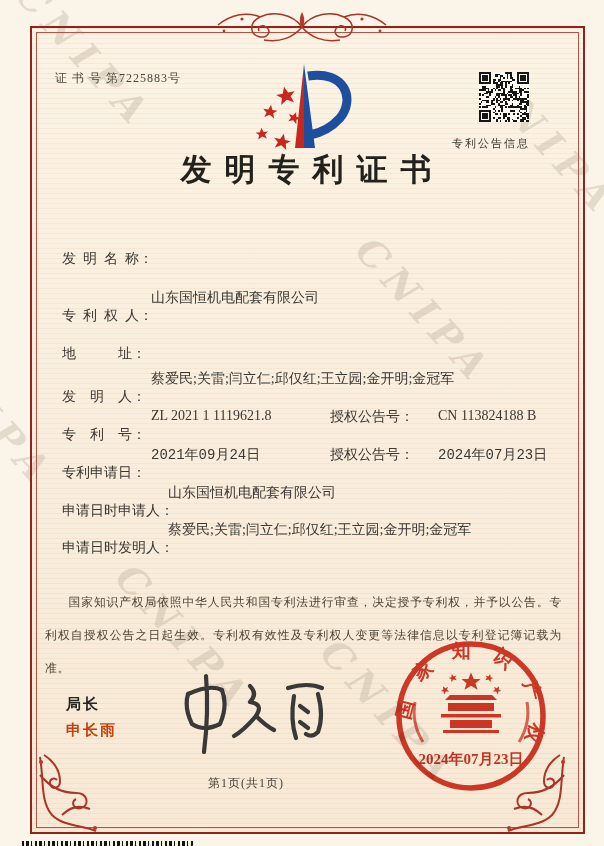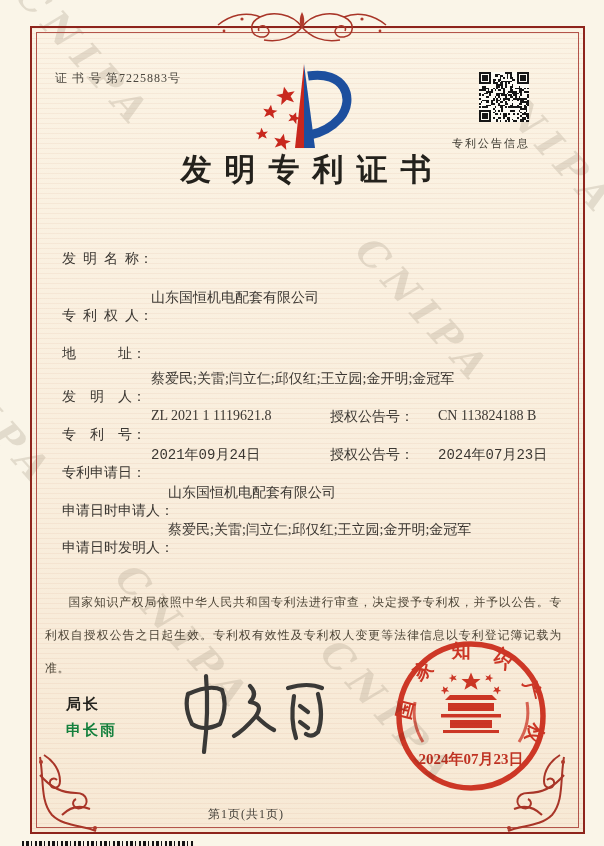--- a/index.html
+++ b/index.html
@@ -37,24 +37,24 @@
   .val{position:absolute;left:151px;white-space:pre;}
   .row.wide .val{left:168px;}
   .lbl2{position:absolute;left:330px;white-space:pre;}
   .val2{position:absolute;left:426px;white-space:pre;margin-left:12px;}
   .legal{
     position:absolute;left:45px;top:586px;width:517px;
     font-size:11.8px;line-height:33px;letter-spacing:.8px;color:#4c4436;
     text-align:justify;text-indent:2em;
   }
   .sig-title{position:absolute;left:66px;top:695px;font:bold 15px "Liberation Sans","DejaVu Sans",sans-serif;color:#262520;letter-spacing:2px;}
-  .sig-name{position:absolute;left:66px;top:721px;font:bold 15px "Liberation Sans","DejaVu Sans",sans-serif;color:#15803d;letter-spacing:2px;}
+  .sig-name{position:absolute;left:66px;top:721px;font:bold 15px "Liberation Sans","DejaVu Sans",sans-serif;color:#c2410c;letter-spacing:2px;}
   .sig-hand{position:absolute;left:170px;top:672px;width:170px;height:85px;}
   .seal{position:absolute;left:393px;top:638px;width:156px;height:156px;mix-blend-mode:multiply;opacity:.93;}
-  .footer{position:absolute;left:0;top:806px;width:492px;text-align:center;font-size:12px;color:#45413a;letter-spacing:1px;}
+  .footer{position:absolute;left:0;top:775px;width:492px;text-align:center;font-size:12px;color:#45413a;letter-spacing:1px;}
   .barcode{
     position:absolute;left:22px;top:841px;width:172px;height:5px;
     background:repeating-linear-gradient(90deg,#141414 0 2px,#f7f2e6 2px 4px,#141414 4px 7px,#f7f2e6 7px 9px,#141414 9px 10px,#f7f2e6 10px 13px);
   }
   .orn-top{position:absolute;left:202px;top:6px;width:200px;height:42px;}
   .orn-bl{position:absolute;left:32px;top:753px;width:72px;height:82px;}
   .orn-br{position:absolute;left:500px;top:753px;width:72px;height:82px;transform:scaleX(-1);}
 </style>
 </head>
 <body>

